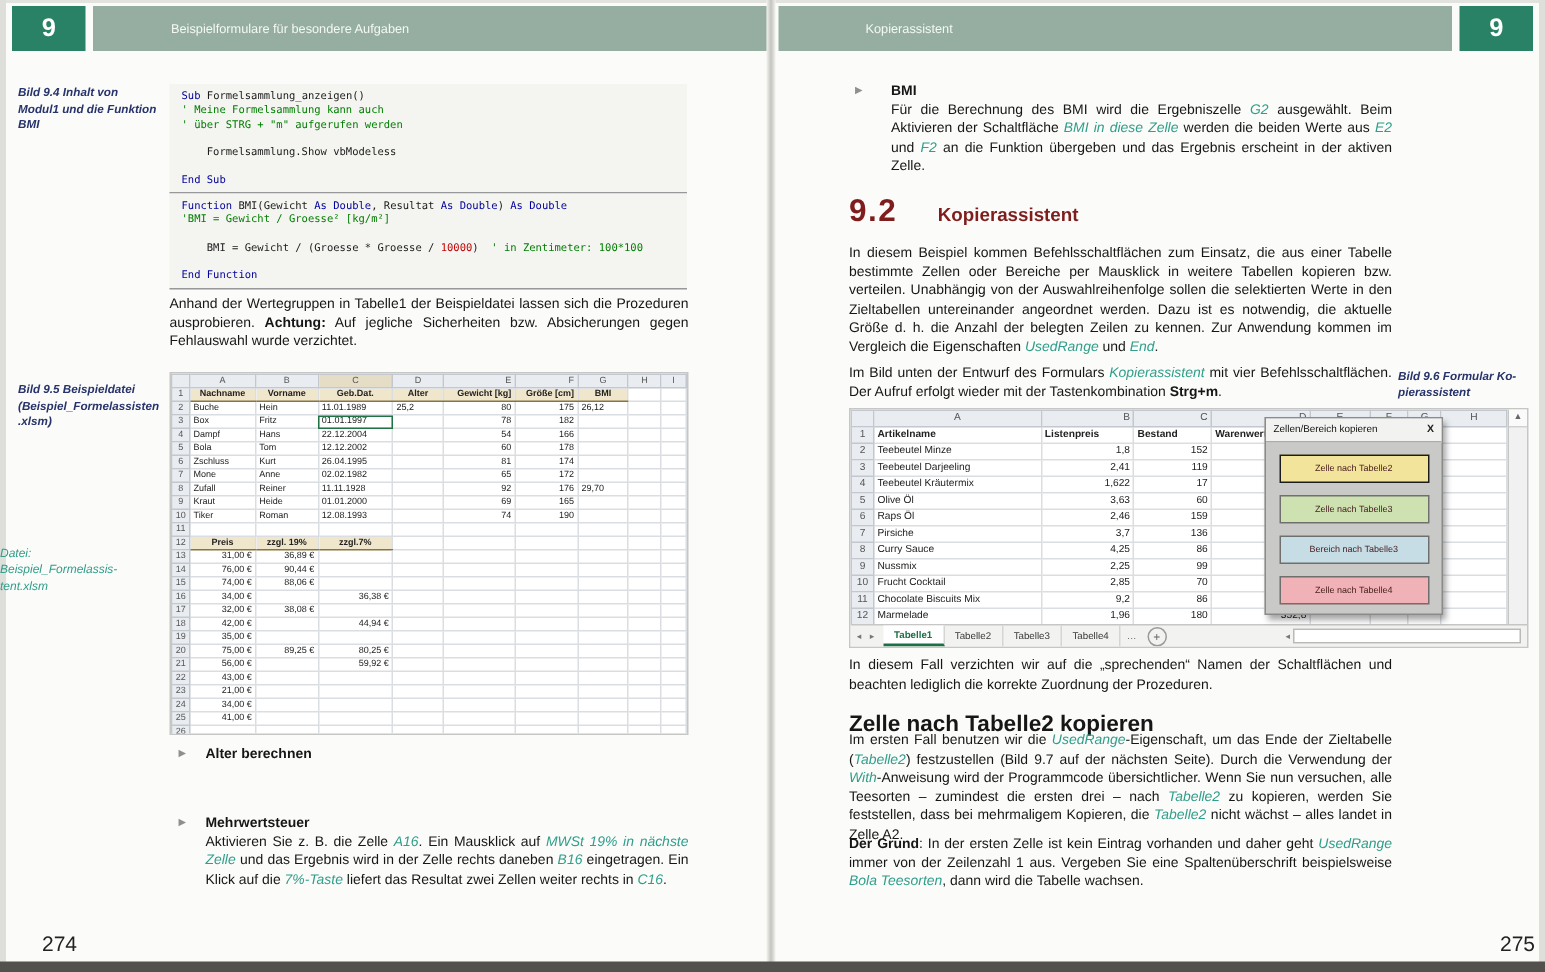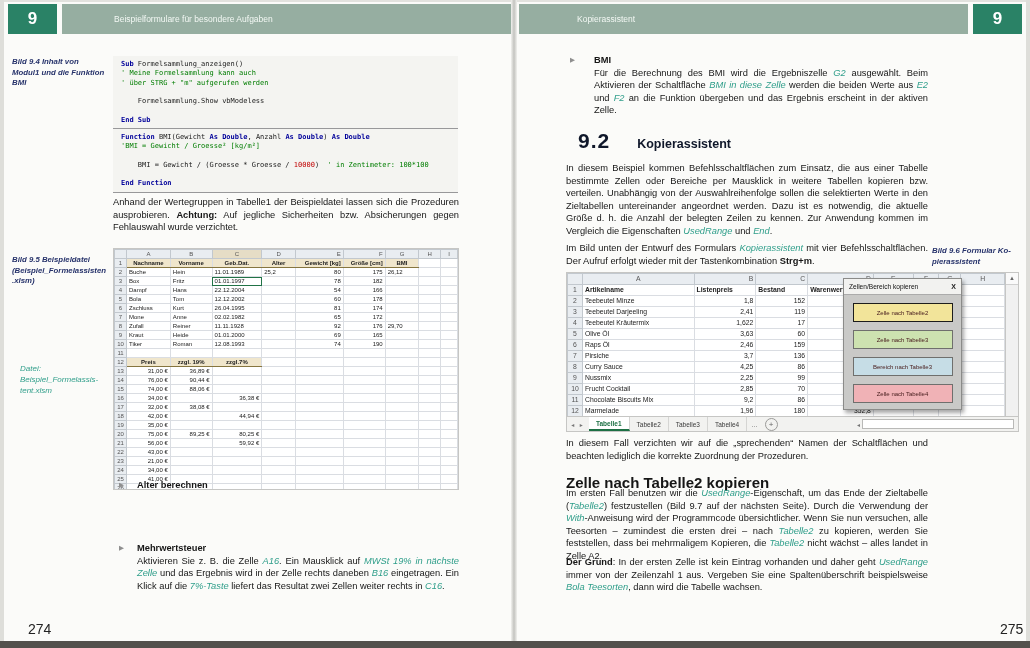--- a/index.html
+++ b/index.html
@@ -36,25 +36,25 @@
   .btitle{font-weight:bold;font-size:9.3px;line-height:12.5px;}
   .bbody{font-size:9.3px;line-height:12.5px;text-align:justify;}
   
   .codebox{position:absolute;left:113px;width:345px;background:#f4f4f1;
            border-bottom:1px solid #98989a;box-sizing:border-box;padding:4px 8px;
            font-family:"DejaVu Sans Mono","Liberation Mono",monospace;font-size:7px;
            line-height:9.3px;color:#1a1a1a;}
   #code1{top:56px;height:73px;}
   #code2{top:129px;height:64px;}
   .cl{white-space:pre;min-height:9.3px;}
-  .kw{color:#00009a;font-weight:bold;}
+  .kw{color:#00009a;}
   .cm{color:#007d00;}
   .nm{color:#c00000;}
   
-  .sec{position:absolute;left:578px;top:129px;color:#0f172a;display:flex;align-items:baseline;text-align:right;}
+  .sec{position:absolute;left:566px;top:129px;color:#7f1d1d;display:flex;align-items:baseline;text-align:right;}
   .sec .num{font-size:21px;font-weight:bold;letter-spacing:1px;}
   .sec .ttl{font-size:12.5px;font-weight:bold;margin-left:27px;}
   .subhead{position:absolute;font-size:15px;font-weight:bold;}
   .pageno{position:absolute;top:621px;font-size:14px;color:#222;}
   
   .xl{position:absolute;background:#fff;border:1px solid #c6c6c4;box-sizing:border-box;overflow:hidden;}
   #xl-left{left:113px;top:248px;width:346px;height:242px;}
   #xl-right{left:566px;top:272px;width:453px;height:160px;}
   table.grid{border-collapse:collapse;table-layout:fixed;}
   .grid td{border:1px solid #dadde2;overflow:hidden;white-space:nowrap;padding:0 2px;color:#222;}
@@ -106,35 +106,35 @@
   <div class="gutter"></div>
   <div class="edge-bottom"></div>
 
   <div class="ch-num" id="hdr-num-left">9</div>
   <div class="ch-bar" id="hdr-bar-left">Beispielformulare für besondere Aufgaben</div>
   <div class="ch-bar" id="hdr-bar-right">Kopierassistent</div>
   <div class="ch-num" id="hdr-num-right">9</div>
 
   <div class="mnote" style="left:12px;top:57px;">Bild 9.4  Inhalt von Modul1 und die Funktion BMI</div>
   <div class="mnote" style="left:12px;top:255px;">Bild 9.5  Beispieldatei (Beispiel_Formelassisten.xlsm)</div>
-  <div class="mnote teal" style="left:20px;top:364px;">Datei:
+  <div class="mnote teal" style="left:0;top:364px;">Datei:
 Beispiel_Formelassis-
 tent.xlsm</div>
 
   <div class="codebox" id="code1">
       <div class="cl"><span class="kw">Sub</span><span> Formelsammlung_anzeigen()</span></div>
       <div class="cl"><span class="cm">' Meine Formelsammlung kann auch</span></div>
       <div class="cl"><span class="cm">' über STRG + "m" aufgerufen werden</span></div>
       <div class="cl"><span></span></div>
       <div class="cl"><span>    Formelsammlung.Show vbModeless</span></div>
       <div class="cl"><span></span></div>
       <div class="cl"><span class="kw">End Sub</span></div>
     </div>
   <div class="codebox" id="code2">
-      <div class="cl"><span class="kw">Function</span><span> BMI(Gewicht </span><span class="kw">As Double</span><span>, Anzahl </span><span class="kw">As Double</span><span>) </span><span class="kw">As Double</span></div>
+      <div class="cl"><span class="kw">Function</span><span> BMI(Gewicht </span><span class="kw">As Double</span><span>, Resultat </span><span class="kw">As Double</span><span>) </span><span class="kw">As Double</span></div>
       <div class="cl"><span class="cm">'BMI = Gewicht / Groesse² [kg/m²]</span></div>
       <div class="cl"><span></span></div>
       <div class="cl"><span>    BMI = Gewicht / (Groesse * Groesse / </span><span class="nm">10000</span><span>)  </span><span class="cm">' in Zentimeter: 100*100</span></div>
       <div class="cl"><span></span></div>
       <div class="cl"><span class="kw">End Function</span></div>
     </div>
 
   <div class="para" style="left:113px;top:196px;width:346px;"><span>Anhand der Wertegruppen in Tabelle1 der Beispieldatei lassen sich die Prozeduren ausprobieren. </span><span class="b">Achtung:</span><span> Auf jegliche Sicherheiten bzw. Absicherungen gegen Fehlauswahl wurde verzichtet.</span></div>
 
   <div class="xl" id="xl-left">
@@ -473,21 +473,21 @@
             <td></td>
             <td></td>
             <td></td>
             <td></td>
             <td></td>
           </tr>
         </tbody>
     </table>
   </div>
 
-  <div class="bullet bl" style="left:113px;top:479px;width:346px;">
+  <div class="bullet bl" style="left:113px;top:496px;width:346px;">
     <div class="mark">▶</div>
     <div class="bt">
       <div class="btitle">Alter berechnen</div>
     </div>
   </div>
   <div class="bullet bl" style="left:113px;top:542px;width:346px;">
     <div class="mark">▶</div>
     <div class="bt">
       <div class="btitle">Mehrwertsteuer</div>
       <div class="bbody"><span>Aktivieren Sie z. B. die Zelle </span><span class="tl">A16</span><span>. Ein Mausklick auf </span><span class="tl">MWSt 19% in nächste Zelle</span><span> und das Ergebnis wird in der Zelle rechts daneben </span><span class="tl">B16</span><span> eingetragen. Ein Klick auf die </span><span class="tl">7%-Taste</span><span> liefert das Resultat zwei Zellen weiter rechts in </span><span class="tl">C16</span><span>.</span></div>

